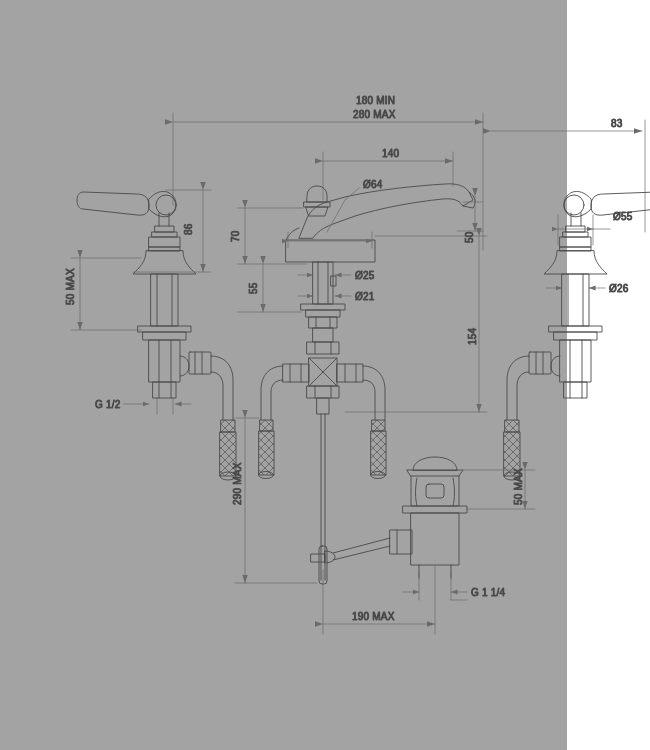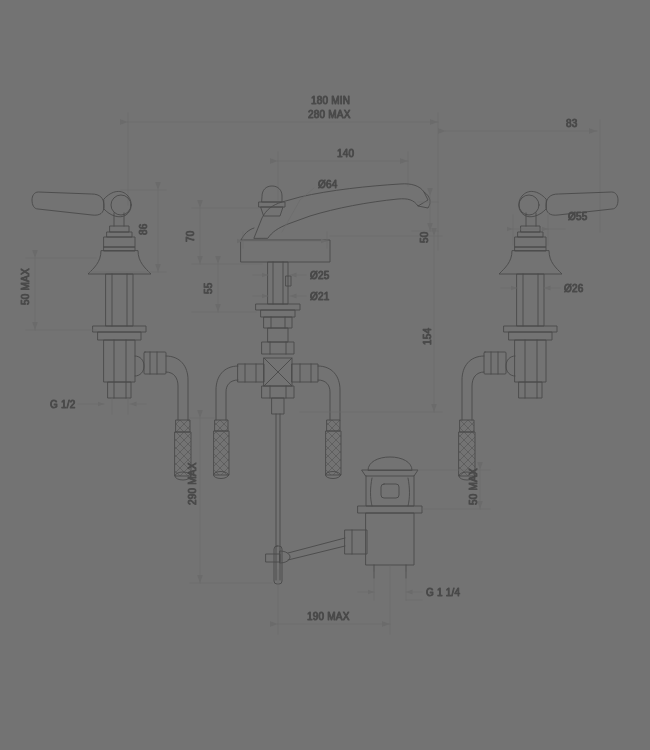--- a/index.html
+++ b/index.html
@@ -1,19 +1,19 @@
 <!DOCTYPE html>
 <html><head>
 <meta charset="utf-8">
 <title>Technical Drawing</title>
 <style>
   html,body{margin:0;padding:0;background:#ffffff;}
   body{width:650px;height:750px;overflow:hidden;
        font-family:"Liberation Sans","DejaVu Sans",sans-serif;}
-  #sheet{position:relative;width:650px;height:750px;background:#737373;}
+  #sheet{position:relative;width:522px;height:750px;background:#a3a3a3;padding-left:45px;}
   #sheet svg{display:block;}
   .dimtext{font-family:"Liberation Sans","DejaVu Sans",sans-serif;
            font-size:10px;fill:#3a3a3a;letter-spacing:.2px;}
 </style>
 </head>
 <body>
 
 <div id="sheet">
 <svg width="650" height="750" viewBox="0 0 650 750" xmlns="http://www.w3.org/2000/svg">
 

